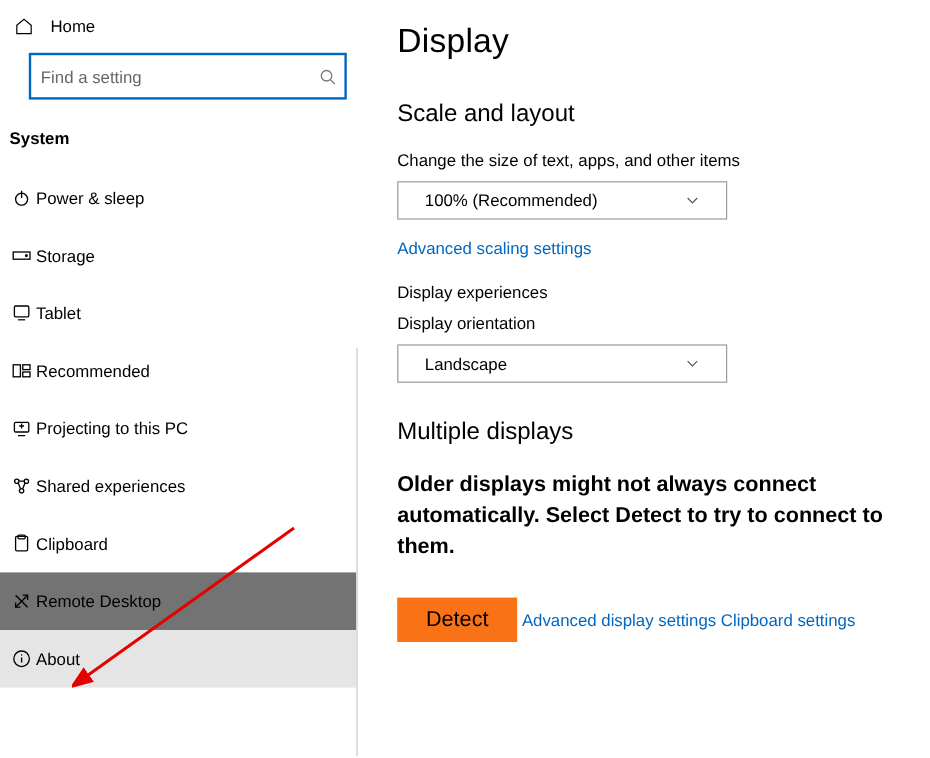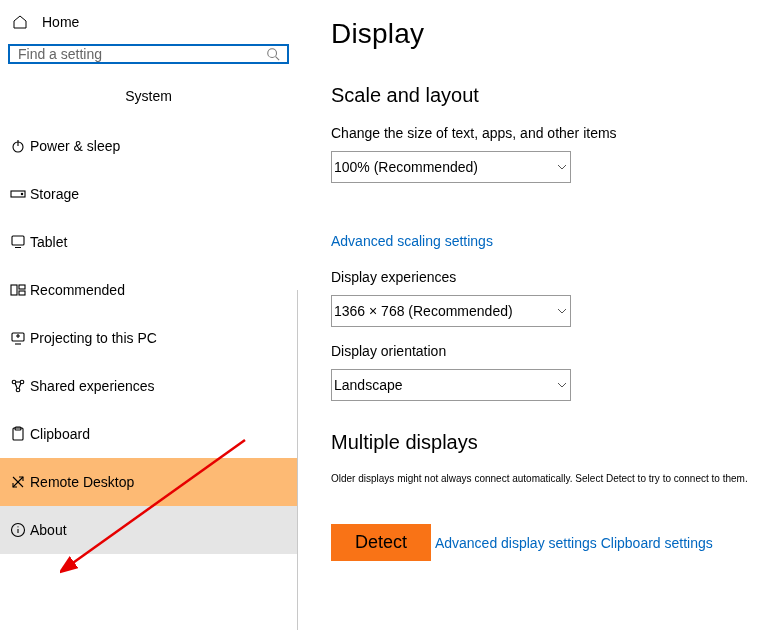--- a/index.html
+++ b/index.html
@@ -27,56 +27,56 @@
     padding: 14px 8px 14px 12px;
     gap: 14px;
     cursor: pointer;
   }
   .home-row .icon { width: 16px; height: 16px; display:flex; align-items:center; justify-content:center; }
   .home-row .label { font-size: 14px; }
   .search-wrap { padding: 0 8px 14px 8px; }
   .search-box {
     position: relative;
     border: 2px solid #0067c0;
-    height: 20px;
+    height: 39px;
     display: flex;
     align-items: center;
+    margin-left: 16px;
   }
   .search-box input {
     border: none;
     outline: none;
     flex: 1;
     padding: 0 8px;
     font-size: 14px;
     font-family: inherit;
     color: #333;
     background: transparent;
   }
   .search-box input::placeholder { color: #666; }
   .search-box .s-icon {
     width: 28px; display:flex; align-items:center; justify-content:center;
     color: #666;
   }
   .category-label {
-    font-weight: 400;
+    font-weight: 700;
     font-size: 14px;
     padding: 10px 8px 18px 8px;
-    text-align: center;
   }
   .nav-list { flex: 1; overflow: hidden; }
   .nav-item {
     display: flex;
     align-items: center;
     padding: 0 8px 0 10px;
     gap: 4px;
     height: 48px;
     cursor: pointer;
   }
   .nav-item.selected { background: #e5e5e5; }
-  .nav-item.hover { background: #fdba74; }
+  .nav-item.hover { background: #737373; }
   .nav-item .icon {
     width: 16px; height: 16px;
     display: flex; align-items: center; justify-content: center;
     flex-shrink: 0;
   }
   .nav-item .label { font-size: 14px; }
   .divider {
     position: absolute;
     left: 297px; top: 290px;
     width: 1px; height: 340px;
@@ -97,51 +97,52 @@
     font-size: 20px;
     font-weight: 400;
     margin-bottom: 18px;
   }
   .field-label {
     font-size: 14px;
     margin-bottom: 10px;
   }
   .dropdown {
     border: 1px solid #999;
-    width: 240px;
+    width: 275px;
     height: 32px;
     display: flex;
     align-items: center;
     justify-content: space-between;
-    padding: 0 2px;
+    padding: 0 22px;
     font-size: 14px;
     cursor: pointer;
     margin-bottom: 16px;
   }
   .dropdown .chev { color: #555; }
   .link {
     color: #0067c0;
     font-size: 14px;
     cursor: pointer;
     display: inline-block;
   }
   .para {
-    font-size: 10px;
+    font-size: 18px;
     line-height: 1.45;
-    margin-bottom: 14px;
+    margin-bottom: 30px;
+    font-weight: bold;
   }
   .btn {
     background: #f97316;
     border: none;
     padding: 8px 24px;
     font-size: 18px;
     font-family: inherit;
     cursor: pointer;
   }
-  .mb-md { margin-bottom: 20px; margin-top: 34px; }
+  .mb-md { margin-bottom: 20px; }
   .mb-lg { margin-bottom: 30px; }
   
   .arrow {
     position: absolute;
     left: 60px; top: 435px;
     pointer-events: none;
   }
   svg { display: block; }
 </style>
 </head>
@@ -287,28 +288,20 @@
       <span>100% (Recommended)</span>
       <span class="chev">
         <svg width="12" height="12" viewBox="0 0 12 12" stroke="#555" stroke-width="1" fill="none">
             <polyline points="2,4 6,8 10,4"></polyline>
           </svg>
       </span>
     </div>
     <div class="link mb-md">Advanced scaling settings</div>
 
     <div class="field-label">Display experiences</div>
-    <div class="dropdown">
-      <span>1366 × 768 (Recommended)</span>
-      <span class="chev">
-        <svg width="12" height="12" viewBox="0 0 12 12" stroke="#555" stroke-width="1" fill="none">
-            <polyline points="2,4 6,8 10,4"></polyline>
-          </svg>
-      </span>
-    </div>
 
     <div class="field-label">Display orientation</div>
     <div class="dropdown mb-lg">
       <span>Landscape</span>
       <span class="chev">
         <svg width="12" height="12" viewBox="0 0 12 12" stroke="#555" stroke-width="1" fill="none">
             <polyline points="2,4 6,8 10,4"></polyline>
           </svg>
       </span>
     </div>

